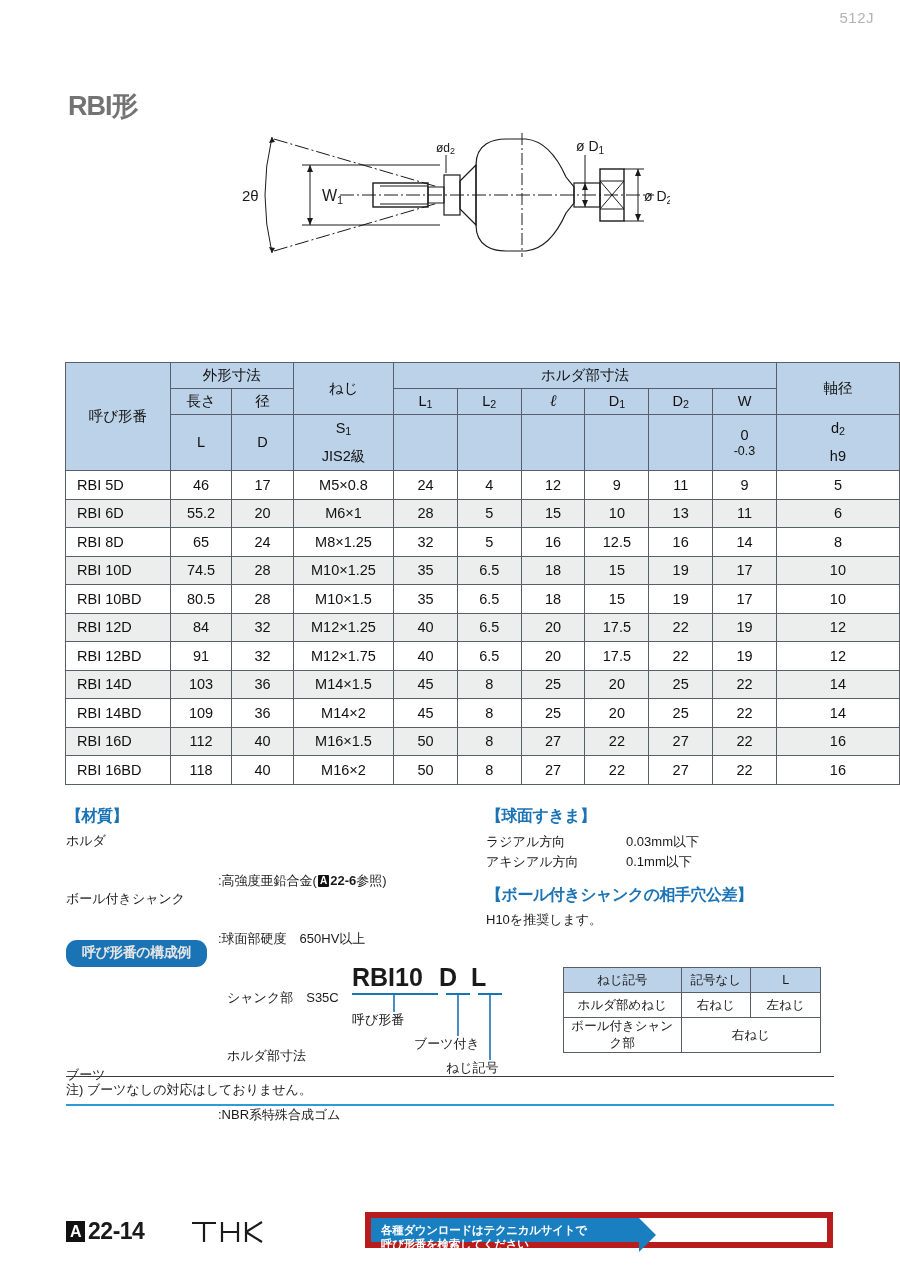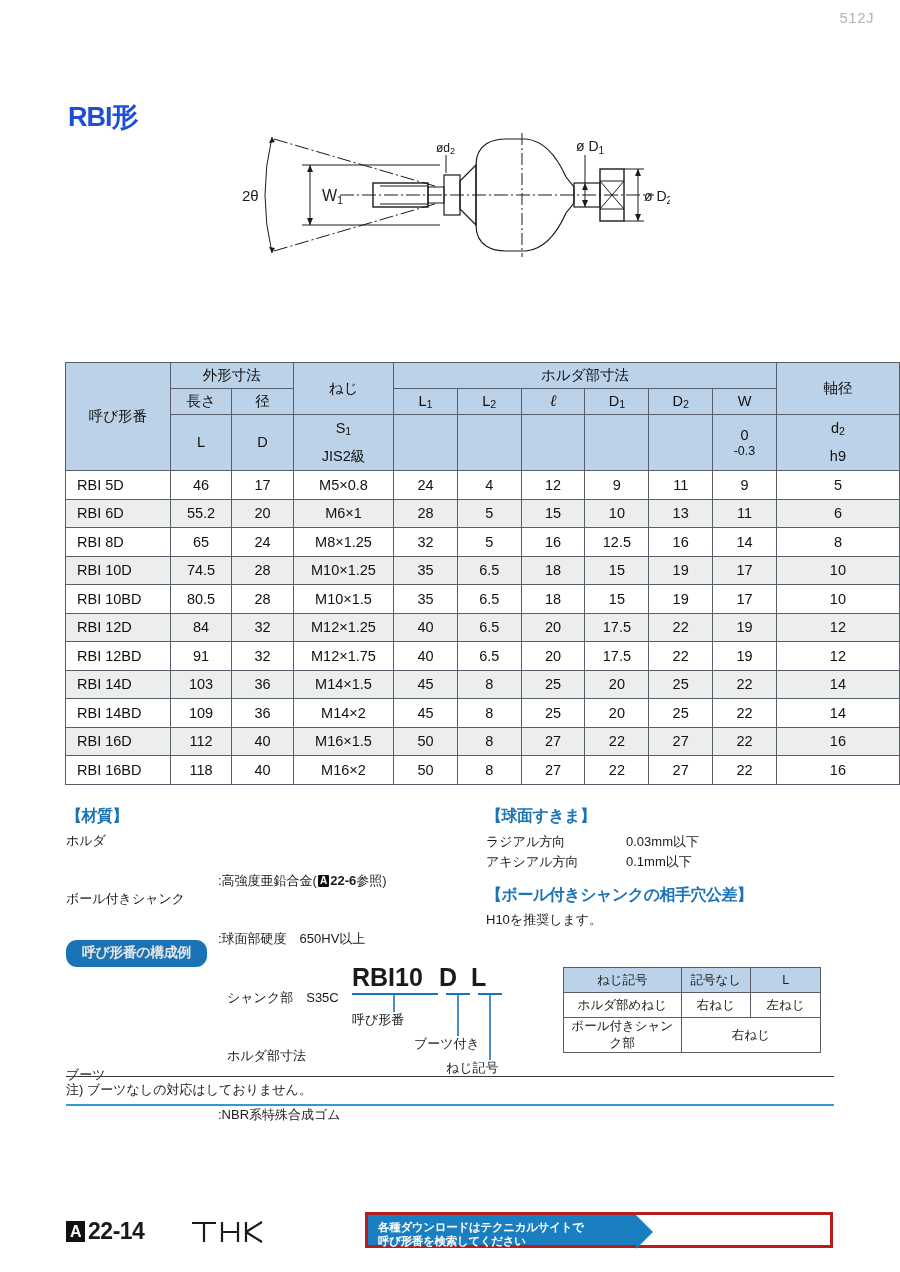--- a/index.html
+++ b/index.html
@@ -19,25 +19,25 @@
     position: absolute;
     top: 9px;
     right: 26px;
     font-size: 15px;
     color: #b3b3b3;
     letter-spacing: 0.5px;
   }
 
   .section-title {
     position: absolute;
-    top: 99px;
+    top: 88px;
     left: 68px;
     font-size: 27px;
     font-weight: bold;
-    color: #1d4ed8;
+    color: #737373;
     letter-spacing: -1px;
   }
 
   
   .diagram {
     position: absolute;
     top: 125px;
     left: 240px;
     width: 430px;
     height: 140px;
@@ -219,21 +219,21 @@
     position: absolute;
     left: 190px;
     top: 1219px;
   }
   .footer-banner {
     position: absolute;
     left: 365px;
     top: 1212px;
     width: 468px;
     height: 36px;
-    border: 3px solid #b91c1c;
+    border: 6px solid #b91c1c;
     background: #fff;
     display: flex;
     align-items: stretch;
   }
   .banner-blue {
     background: #1a7fc1;
     color: #fff;
     font-size: 11.5px;
     font-weight: bold;
     line-height: 1.25;

